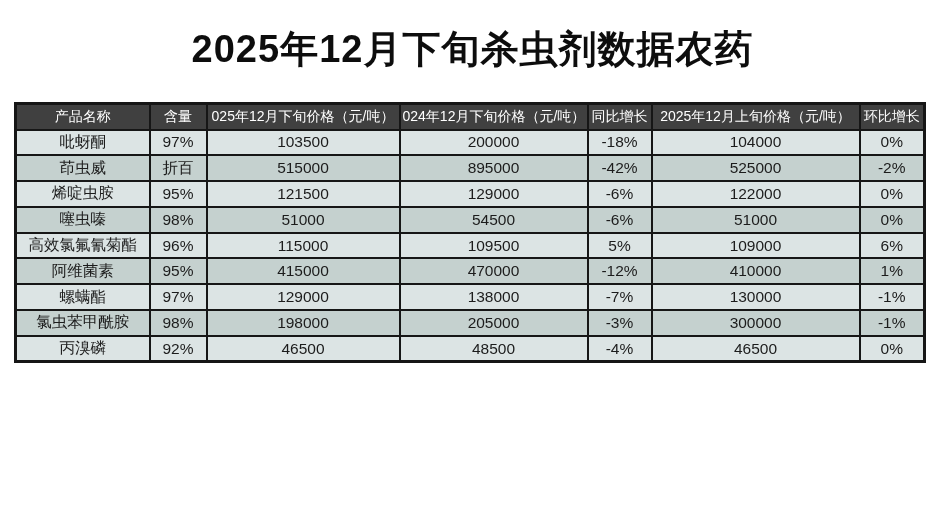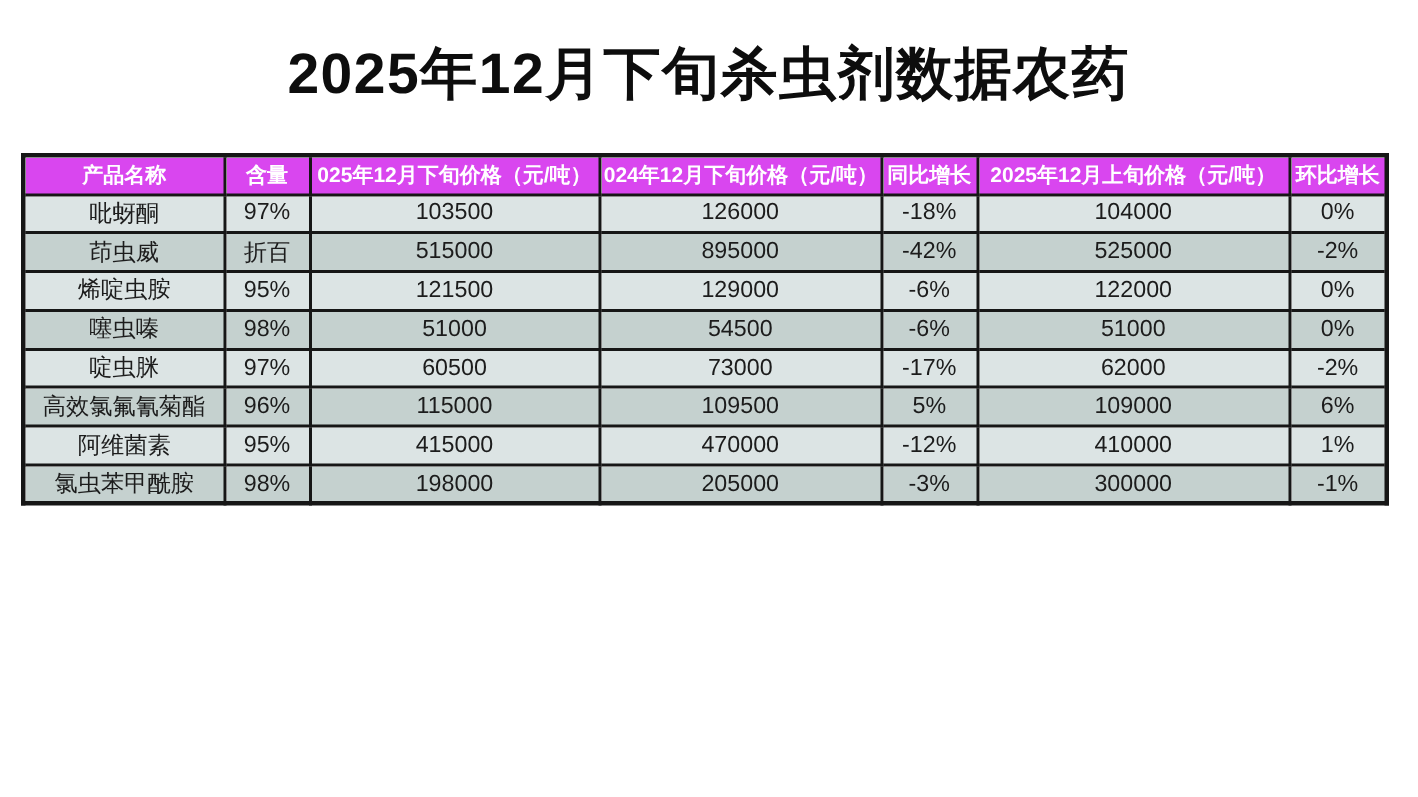--- a/index.html
+++ b/index.html
@@ -43,23 +43,23 @@
     text-align: center;
     vertical-align: middle;
     padding: 0 2px;
     overflow: hidden;
     white-space: nowrap;
   }
   table.data-table thead tr {
     height: 26px;
   }
   table.data-table th {
-    background: #d946ef;
+    background: #404040;
     color: #ffffff;
-    font-weight: bold;
+    font-weight: normal;
     font-size: 14px;
   }
   table.data-table tbody tr {
     height: 25.8px;
   }
   table.data-table td {
     color: #1c1c1c;
     font-size: 15.5px;
     background: #dce4e4;
   }
@@ -101,21 +101,21 @@
           <th>同比增长</th>
           <th>2025年12月上旬价格（元/吨）</th>
           <th>环比增长</th>
         </tr>
     </thead>
     <tbody>
         <tr>
           <td>吡蚜酮</td>
           <td>97%</td>
           <td>103500</td>
-          <td>126000</td>
+          <td>200000</td>
           <td>-18%</td>
           <td>104000</td>
           <td>0%</td>
         </tr>
         <tr>
           <td>茚虫威</td>
           <td>折百</td>
           <td>515000</td>
           <td>895000</td>
           <td>-42%</td>
@@ -134,51 +134,60 @@
         <tr>
           <td>噻虫嗪</td>
           <td>98%</td>
           <td>51000</td>
           <td>54500</td>
           <td>-6%</td>
           <td>51000</td>
           <td>0%</td>
         </tr>
         <tr>
-          <td>啶虫脒</td>
-          <td>97%</td>
-          <td>60500</td>
-          <td>73000</td>
-          <td>-17%</td>
-          <td>62000</td>
-          <td>-2%</td>
-        </tr>
-        <tr>
           <td>高效氯氟氰菊酯</td>
           <td>96%</td>
           <td>115000</td>
           <td>109500</td>
           <td>5%</td>
           <td>109000</td>
           <td>6%</td>
         </tr>
         <tr>
           <td>阿维菌素</td>
           <td>95%</td>
           <td>415000</td>
           <td>470000</td>
           <td>-12%</td>
           <td>410000</td>
           <td>1%</td>
         </tr>
         <tr>
+          <td>螺螨酯</td>
+          <td>97%</td>
+          <td>129000</td>
+          <td>138000</td>
+          <td>-7%</td>
+          <td>130000</td>
+          <td>-1%</td>
+        </tr>
+        <tr>
           <td>氯虫苯甲酰胺</td>
           <td>98%</td>
           <td>198000</td>
           <td>205000</td>
           <td>-3%</td>
           <td>300000</td>
           <td>-1%</td>
         </tr>
+        <tr>
+          <td>丙溴磷</td>
+          <td>92%</td>
+          <td>46500</td>
+          <td>48500</td>
+          <td>-4%</td>
+          <td>46500</td>
+          <td>0%</td>
+        </tr>
       </tbody>
   </table>
 
 </div>
 
 </body></html>

